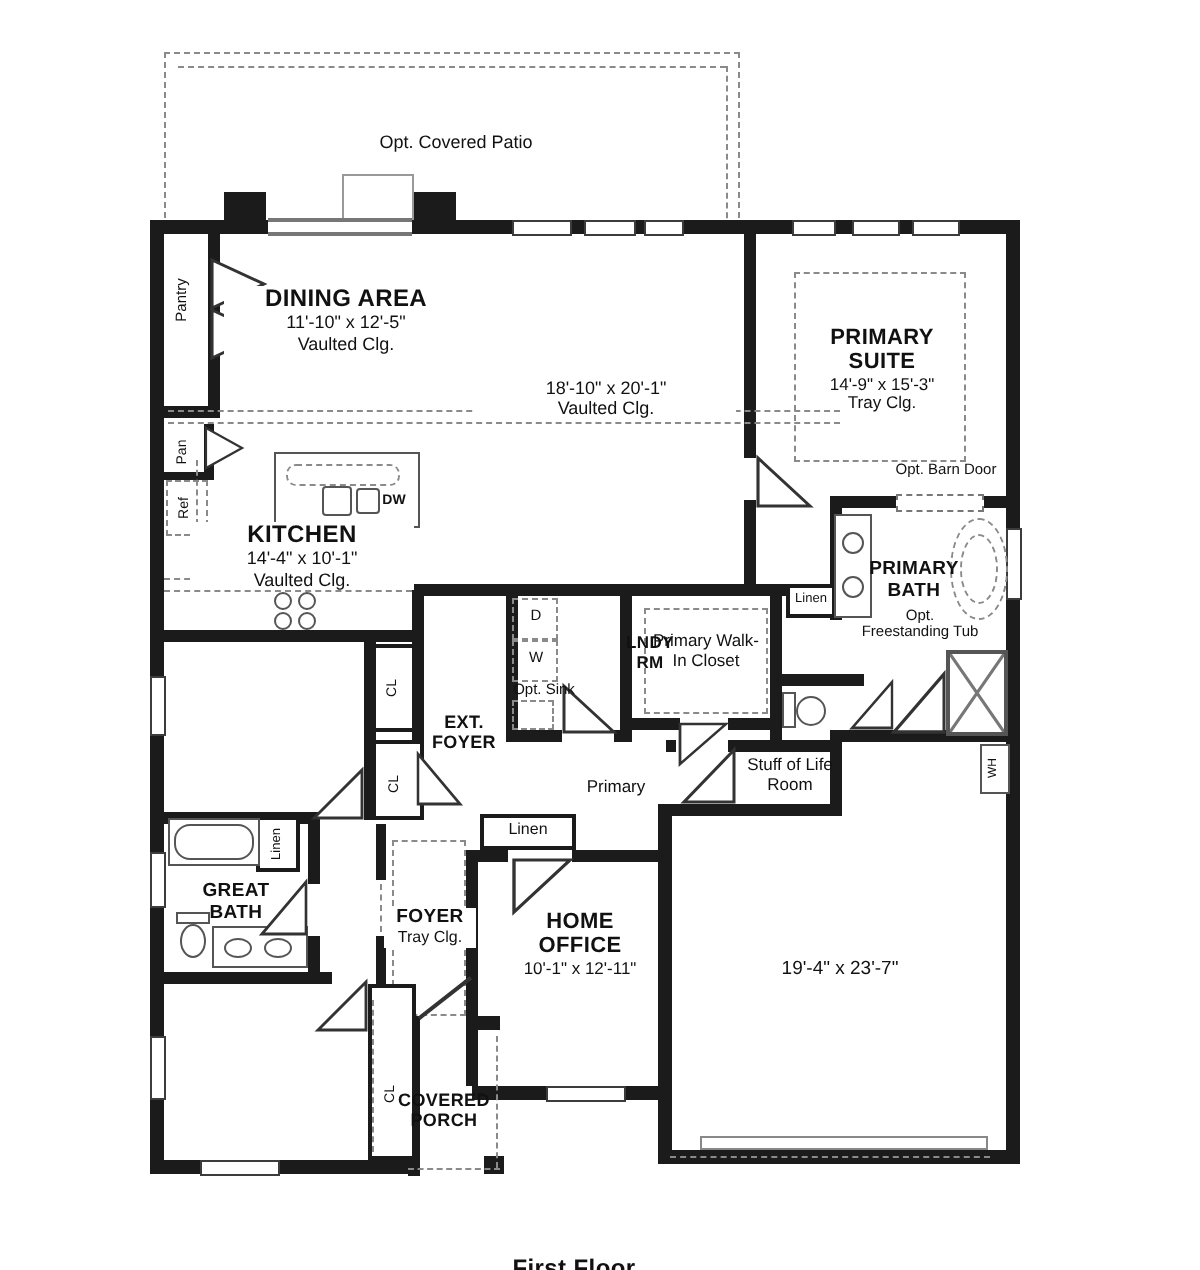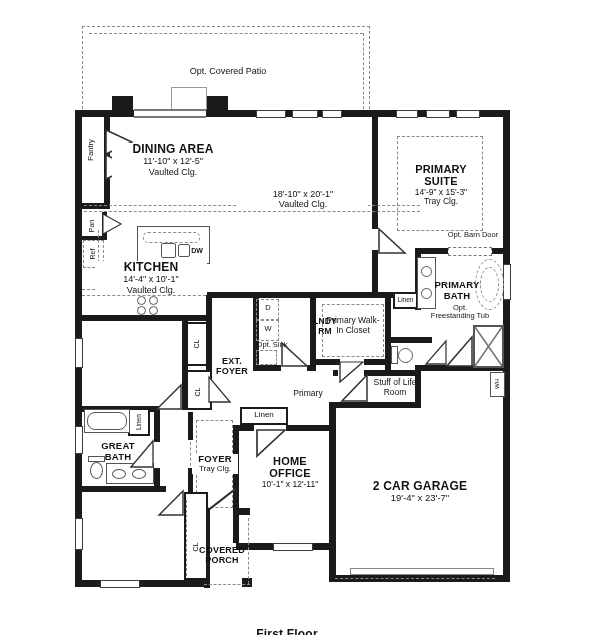--- a/index.html
+++ b/index.html
@@ -255,21 +255,20 @@
 
   <div class="lbl t" style="left:278px;top:389px;width:60px;font-size:8.5px;">Primary</div>
   <div class="lbl t" style="left:364px;top:378px;width:62px;font-size:8.5px;">Stuff of Life Room</div>
 
   <div class="lbl t" style="left:252px;top:455px;width:76px;">
     <div class="rname" style="font-size:11px;">HOME OFFICE</div>
     <div style="font-size:8.5px;">10'-1" x 12'-11"</div>
   </div>
 
   <div class="lbl t" style="left:355px;top:480px;width:130px;">
-    <div class="rname" style="font-size:12px;">2 CAR GARAGE</div>
     <div style="font-size:9.5px;">19'-4" x 23'-7"</div>
   </div>
 
 
   <div class="lbl t rname" style="left:196px;top:545px;width:52px;font-size:9px;">COVERED PORCH</div>
 
   <div class="lbl t" style="left:187px;top:247px;width:20px;font-size:7px;font-weight:bold;">DW</div>
 
   <div class="vlbl" style="left:71px;top:145px;font-size:7.5px;">Pantry</div>
   <div class="vlbl" style="left:72px;top:221px;font-size:7px;">Pan</div>

